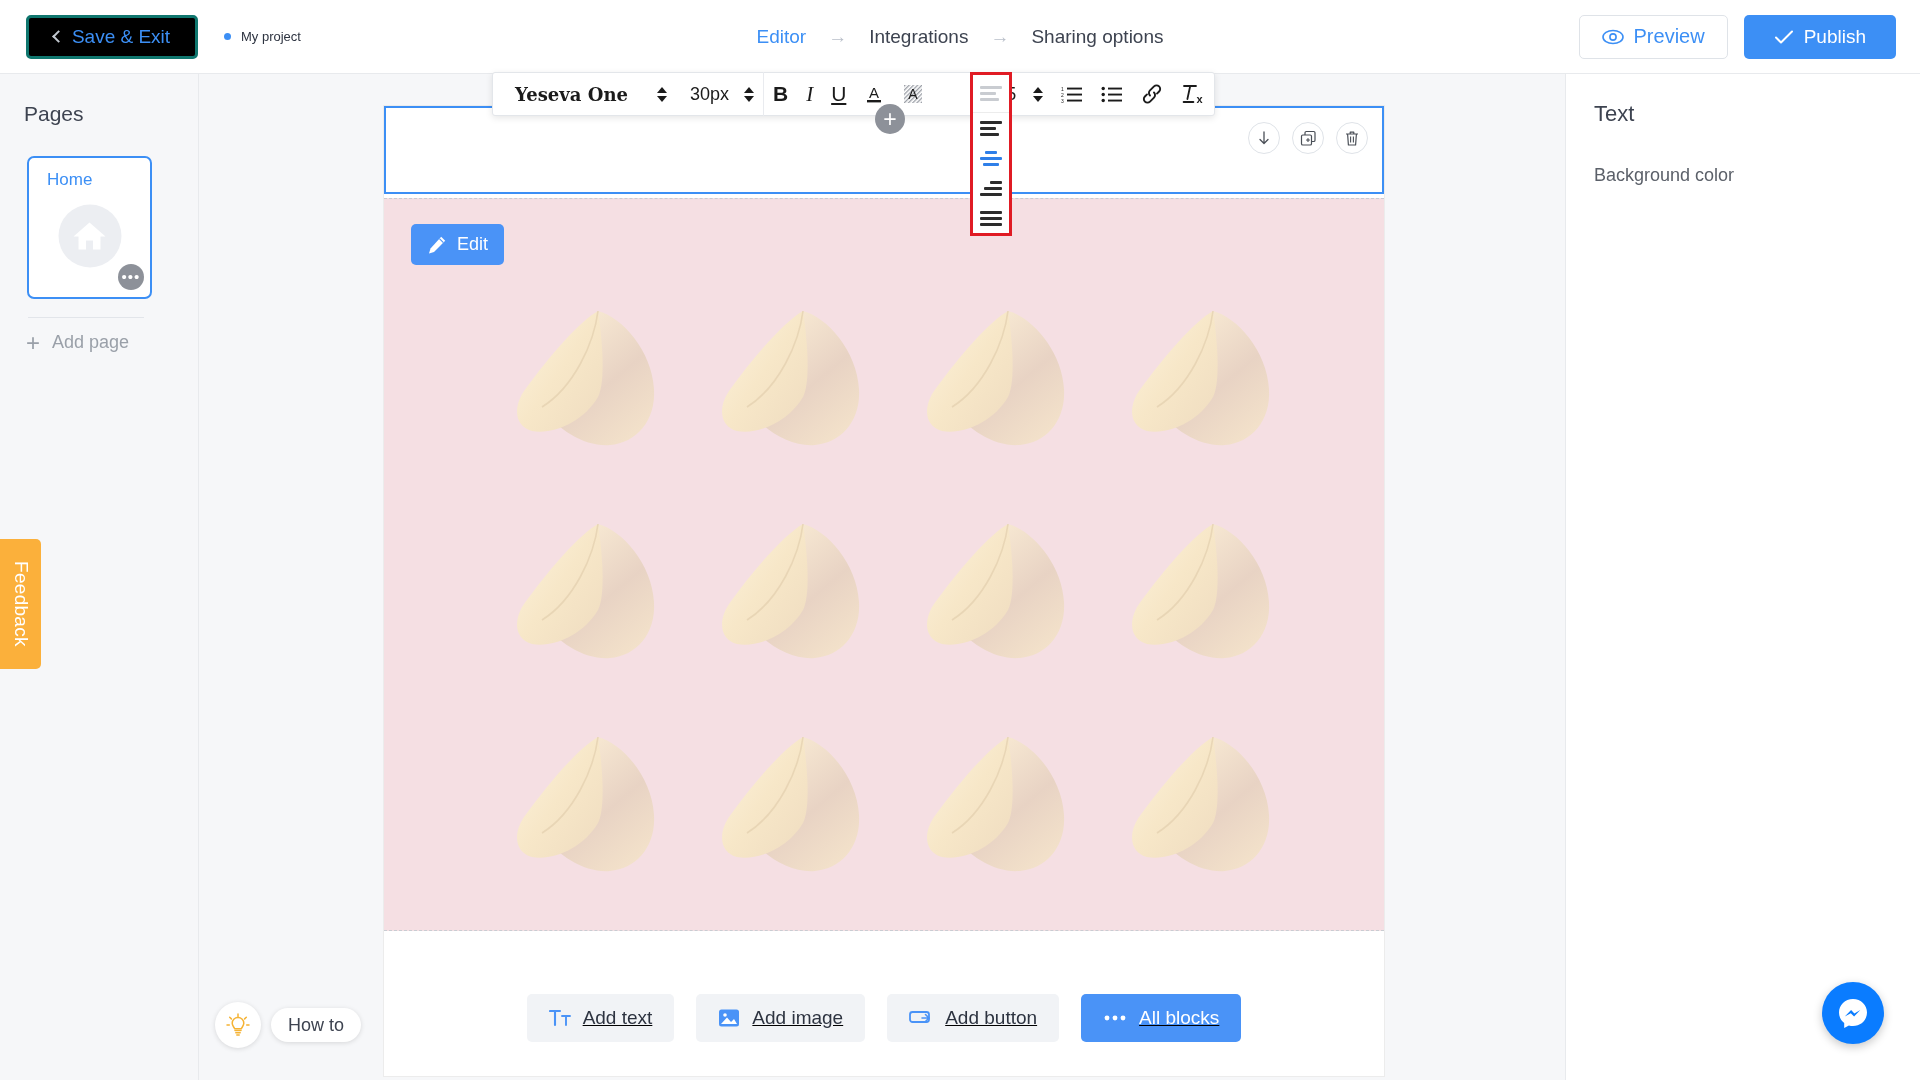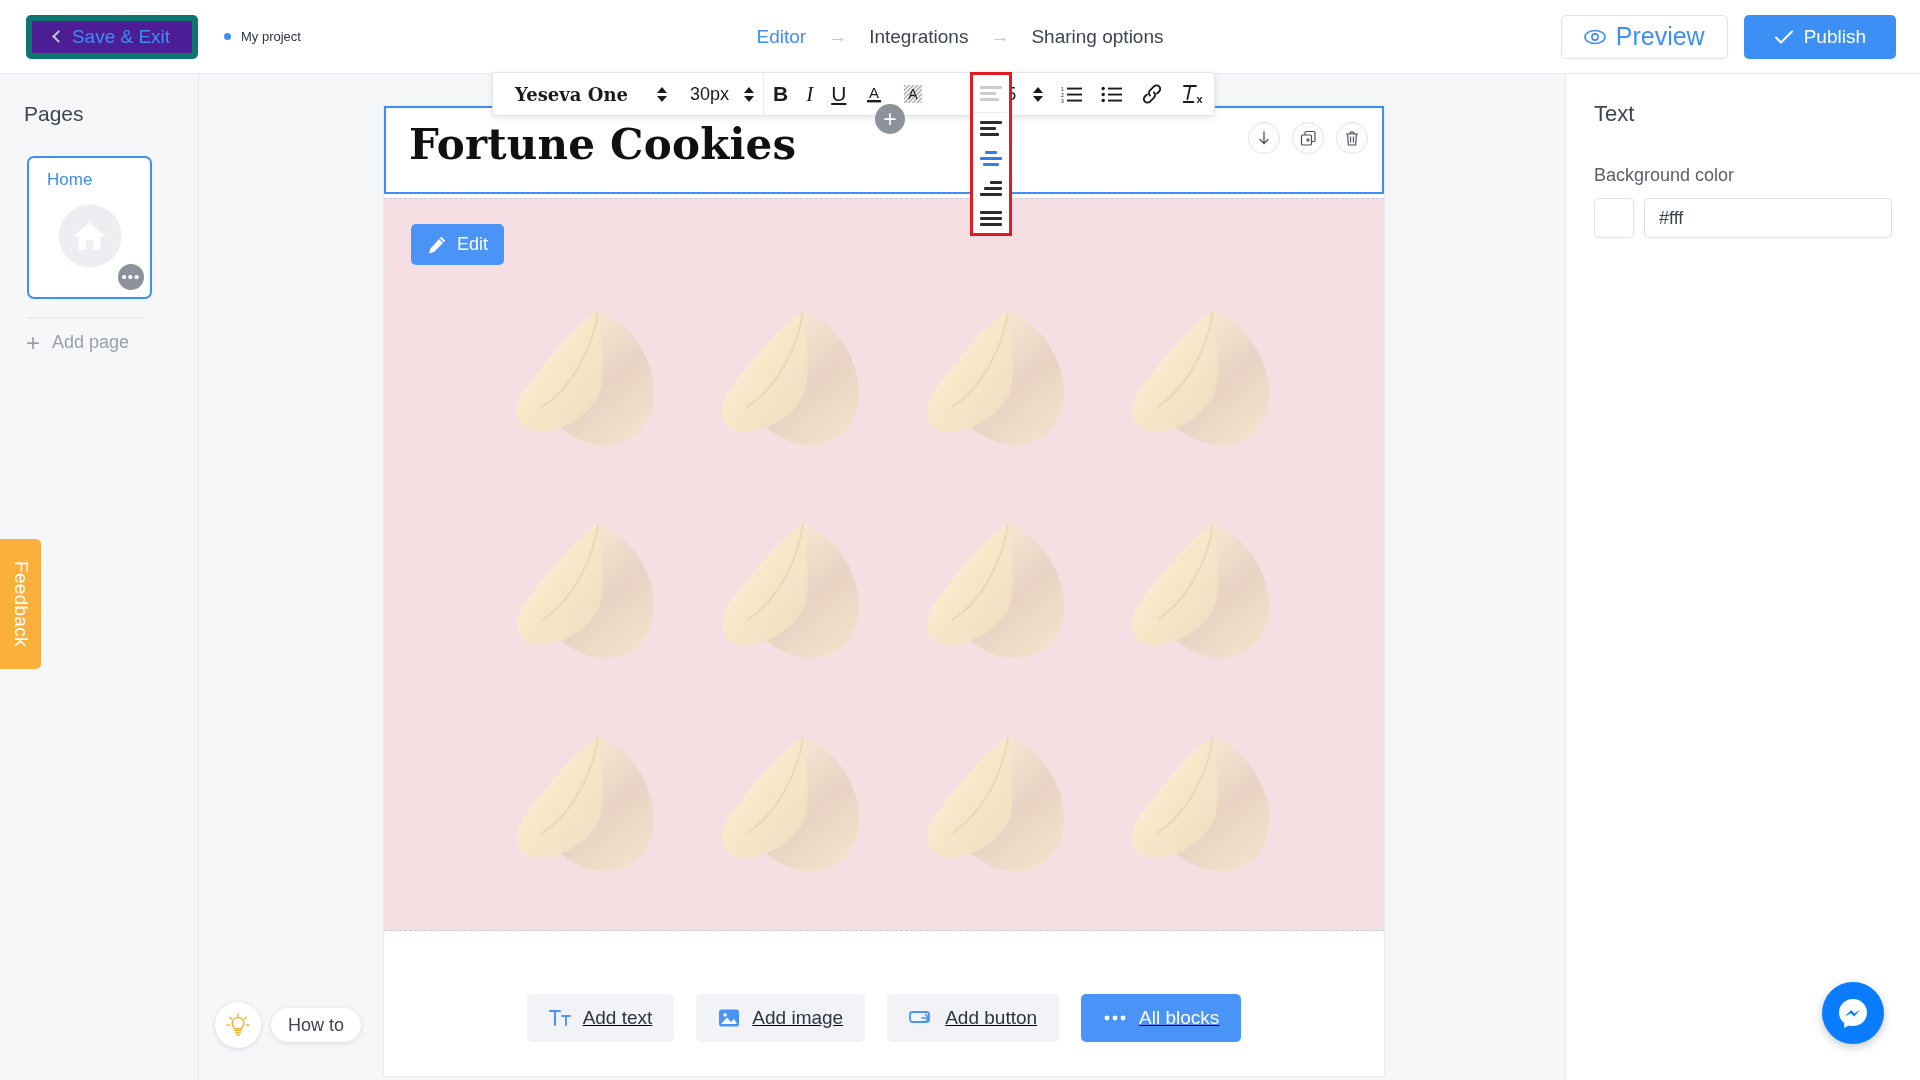--- a/index.html
+++ b/index.html
@@ -12,21 +12,21 @@
   body { position: relative; }
 
   
   #topbar {
     position: absolute; left: 0; top: 0; width: 1920px; height: 74px;
     background: #ffffff; border-bottom: 1px solid #e8eaed;
     display: flex; align-items: center;
   }
   #save-exit {
     margin-left: 26px; height: 44px; min-width: 172px;
-    border: 6px solid #0f766e; border-radius: 5px; background: #4c1d95;
+    border: 3px solid #0f766e; border-radius: 5px; background: #000000;
     display: flex; align-items: center; justify-content: center; gap: 9px;
     cursor: pointer;
   }
   #save-exit .lbl { color: #3c8ff5; font-size: 19px; }
   .chev-left {
     width: 9px; height: 9px; border-left: 2px solid #c2c8d0;
     border-bottom: 2px solid #c2c8d0; transform: rotate(45deg);
     display: inline-block;
   }
   #project-name {
@@ -41,21 +41,21 @@
   }
   #breadcrumb .crumb { color: #3d4350; cursor: pointer; white-space: nowrap; }
   #breadcrumb .crumb.active { color: #3c8ff5; }
   #breadcrumb .arrow { color: #b9bfc9; font-size: 19px; }
 
   #top-actions {
     position: absolute; right: 24px; display: flex; align-items: center; gap: 16px;
   }
   #preview-btn {
     height: 44px; padding: 0 22px; border: 1px solid #dfe3e8; border-radius: 5px;
-    background: #fff; color: #3c8ff5; font-size: 25px;
+    background: #fff; color: #3c8ff5; font-size: 20px;
     display: flex; align-items: center; gap: 10px; cursor: pointer;
   }
   #publish-btn {
     height: 44px; padding: 0 30px; border: none; border-radius: 5px;
     background: #3c8ff5; color: #fff; font-size: 19px;
     display: flex; align-items: center; gap: 10px; cursor: pointer;
   }
 
   
   #sidebar {
@@ -307,21 +307,20 @@
 
   <div id="feedback-tab">
     <span>Feedback</span>
   </div>
 </div>
 
 <div id="canvas-area">
   <div id="page-sheet">
 
     <div id="heading-block">
-      <div id="heading-text">Fortune Cookies</div>
       <div id="block-controls">
         <div class="ctrl-btn">
           <svg width="16" height="16" viewBox="0 0 16 16">
             <path d="M8 2 L8 13 M4 9.5 L8 13.5 L12 9.5" fill="none" stroke="#4a4f57" stroke-width="1.3" stroke-linecap="round" stroke-linejoin="round"></path>
           </svg>
         </div>
         <div class="ctrl-btn">
           <svg width="17" height="17" viewBox="0 0 17 17">
             <rect x="5" y="1.5" width="10" height="10" rx="1.3" fill="none" stroke="#4a4f57" stroke-width="1.2"></rect>
             <rect x="1.5" y="5" width="10" height="10" rx="1.3" fill="#fff" stroke="#4a4f57" stroke-width="1.2"></rect>
@@ -471,24 +470,20 @@
       <path d="M13 5.6 C9.5 5.6 7.2 8.2 7.2 11.2 C7.2 13.6 9 15.2 9.7 16.8 H16.3 C17 15.2 18.8 13.6 18.8 11.2 C18.8 8.2 16.5 5.6 13 5.6 Z" fill="none" stroke="#f5b335" stroke-width="1.5"></path>
       <path d="M10 18.6 H16 M10.8 20.8 H15.2 M11.8 23 H14.2" stroke="#f5b335" stroke-width="1.5" stroke-linecap="round"></path>
     </svg>
   </div>
   <div class="pill">How to</div>
 </div>
 
 <div id="rightpanel">
   <div id="rp-title">Text</div>
   <div id="rp-label">Background color</div>
-  <div id="rp-color-row">
-    <div id="color-swatch"></div>
-    <input id="color-input" type="text" value="#fff" style="">
-  </div>
 </div>
 
 <div id="text-toolbar">
   <span class="tb-item tb-font">Yeseva One</span>
   <span class="spin">
       <i class="up"></i>
       <i class="dn"></i>
     </span>
   <span class="tb-item tb-size">30px</span>
   <span class="spin">

